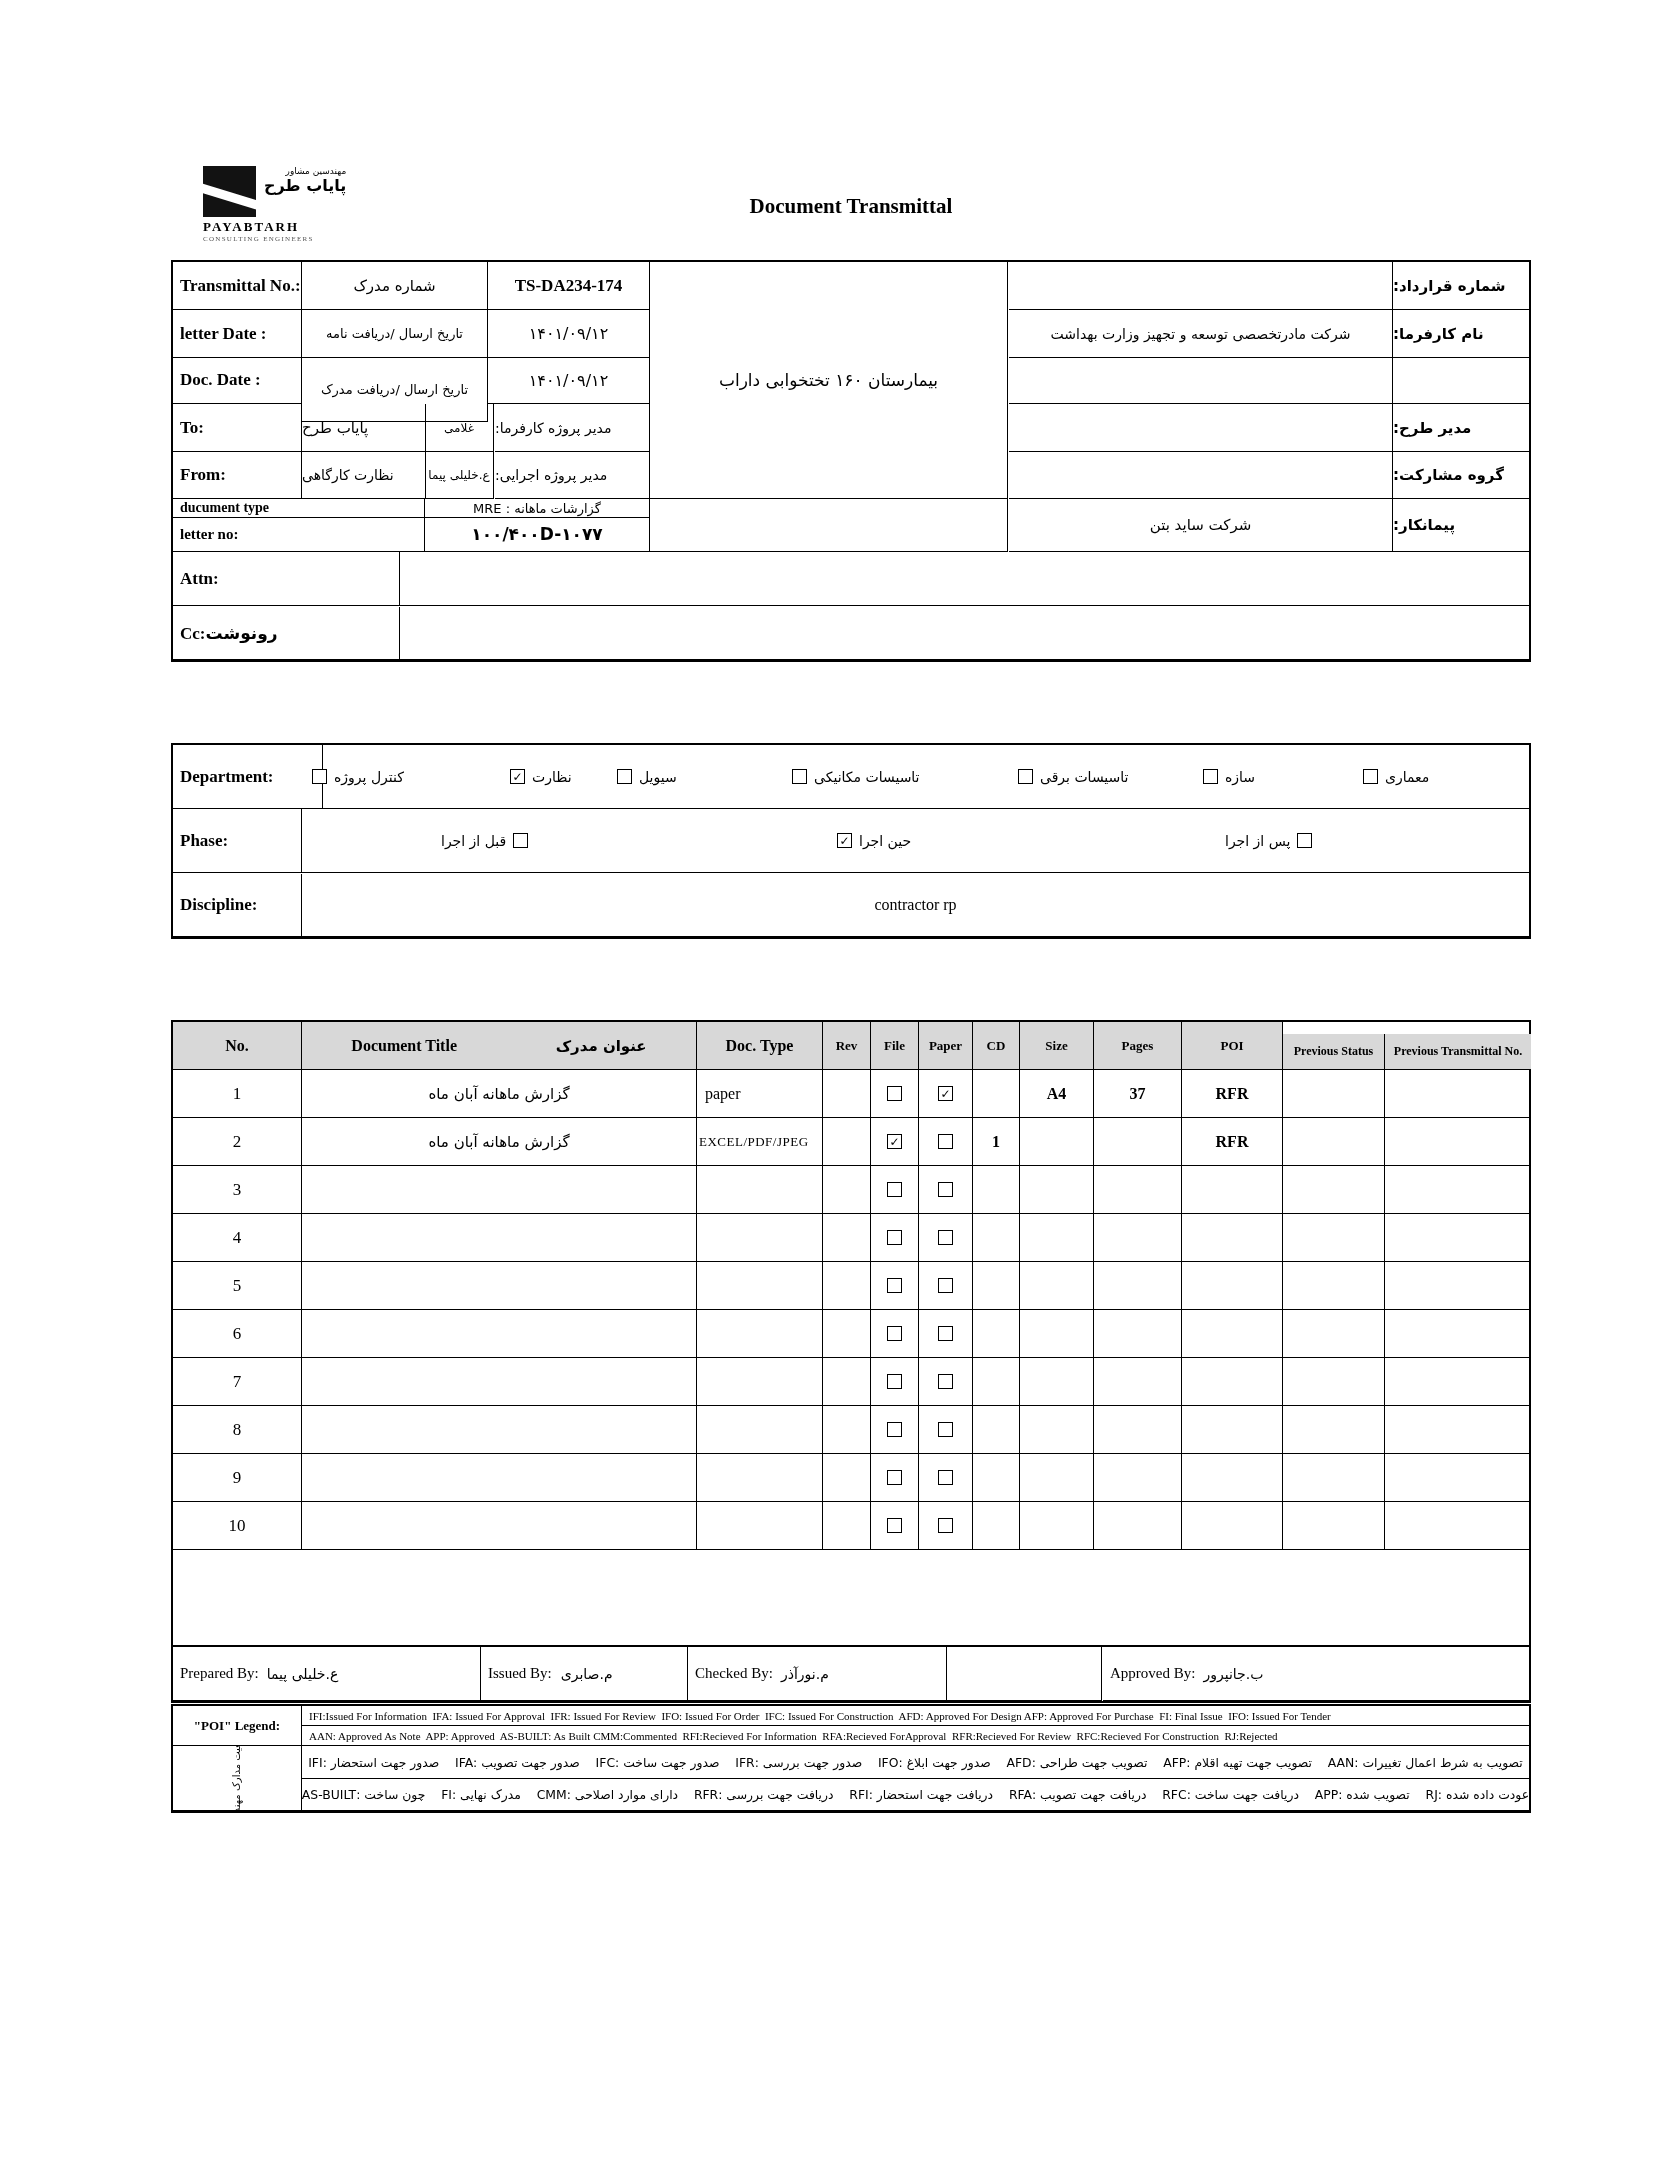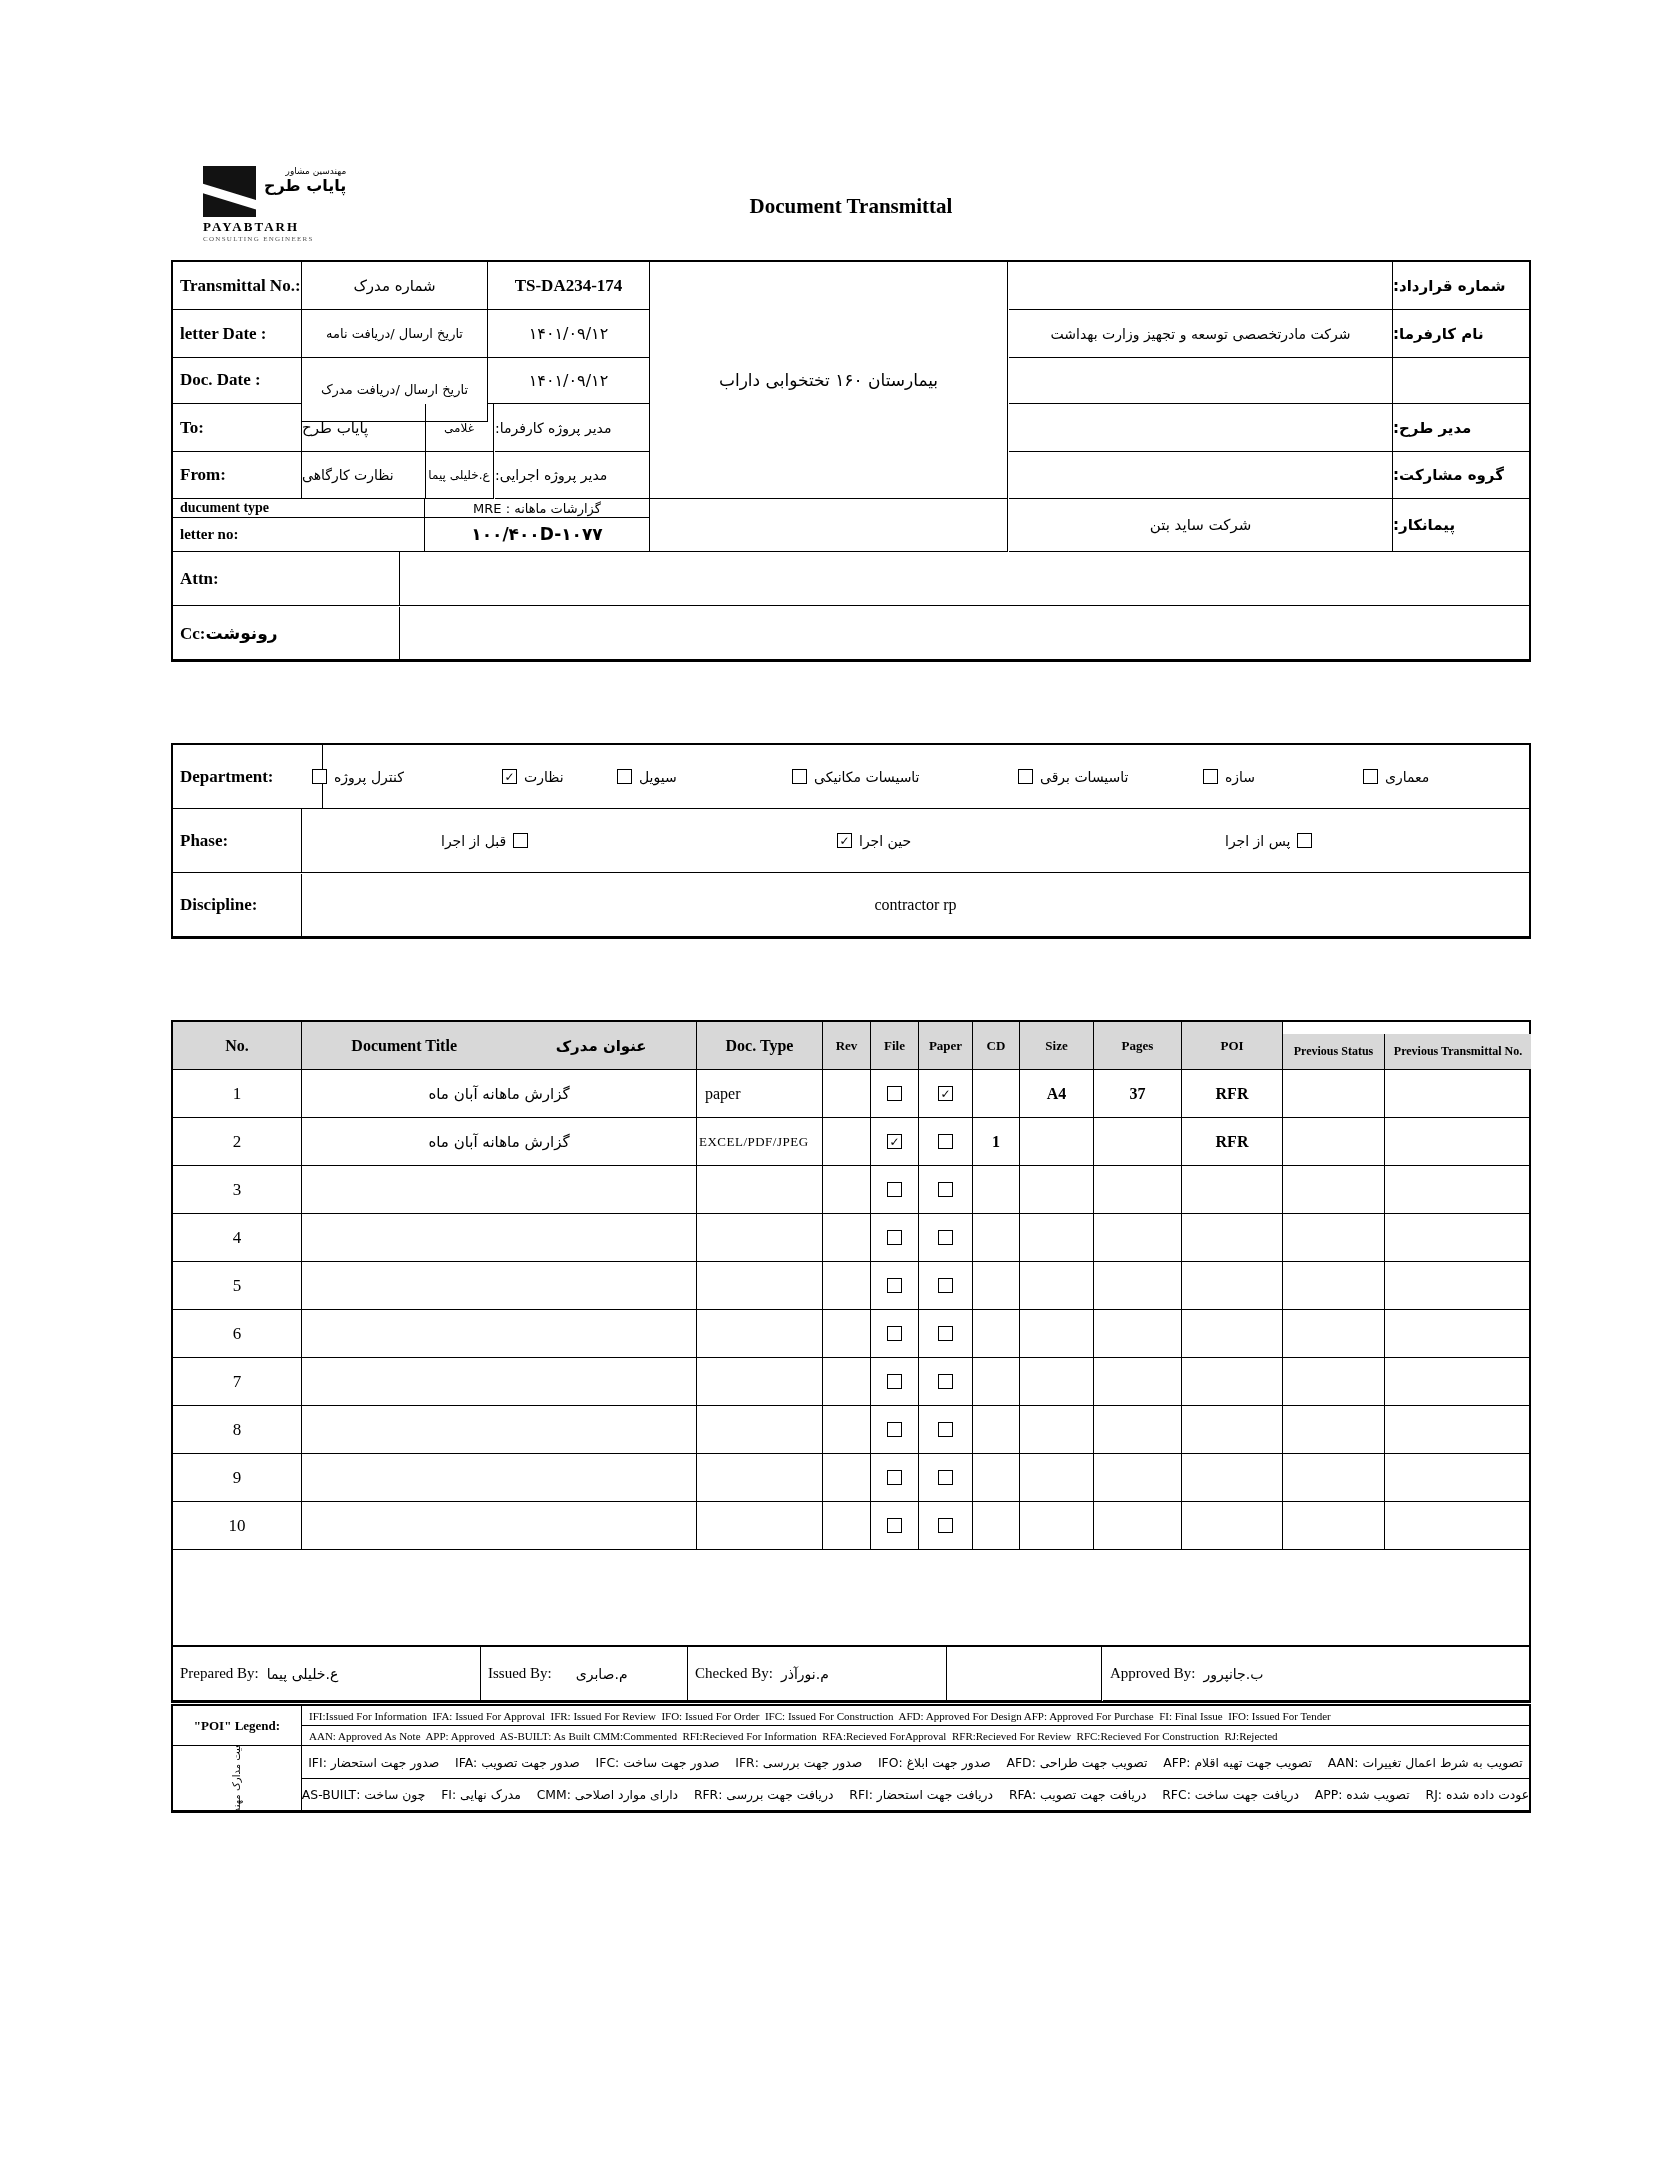--- a/index.html
+++ b/index.html
@@ -110,21 +110,21 @@
     <div class="c" style="left:227px;top:345px;width:1130px;height:53px;"></div>
   </div>
 
   <div class="tbl" style="left:171px;top:743px;width:1360px;height:196px;">
     <div class="c en b al s17" style="left:0;top:0;width:150px;height:64px;">Department:</div>
     <div class="c" style="left:129px;top:0;width:1228px;height:64px;">
       <span class="opt" style="left:10px;">
           <span class="cb"></span>
           <span class="fa s14">کنترل پروژه</span>
         </span>
-      <span class="opt" style="left:200px;">
+      <span class="opt" style="left:208px;">
           <span class="cb checked"></span>
           <span class="fa s14">نظارت</span>
         </span>
       <span class="opt" style="left:315px;">
           <span class="cb"></span>
           <span class="fa s14">سیویل</span>
         </span>
       <span class="opt" style="left:490px;">
           <span class="cb"></span>
           <span class="fa s14">تاسیسات مکانیکی</span>
@@ -351,21 +351,21 @@
     <div class="g"></div>
 
     <div class="g tail"></div>
   </div>
 
   <div class="tbl" style="left:171px;top:1645px;width:1360px;height:58px;">
     <div class="c al" style="left:0;top:0;width:308px;height:54px;column-gap:8px;">
       <span class="en s15">Prepared By:</span>
       <span class="fa s14">ع.خلیلی پیما</span>
     </div>
-    <div class="c al" style="left:308px;top:0;width:207px;height:54px;column-gap:24px;">
+    <div class="c al" style="left:308px;top:0;width:207px;height:54px;column-gap:9px;">
       <span class="en s15">Issued By:</span>
       <span class="fa s14">م.صابری</span>
     </div>
     <div class="c al" style="left:515px;top:0;width:259px;height:54px;column-gap:8px;">
       <span class="en s15">Checked By:</span>
       <span class="fa s14">م.نورآذر</span>
     </div>
     <div class="c" style="left:774px;top:0;width:155px;height:54px;"></div>
     <div class="c al" style="left:930px;top:0;width:427px;height:54px;column-gap:8px;">
       <span class="en s15">Approved By:</span>

